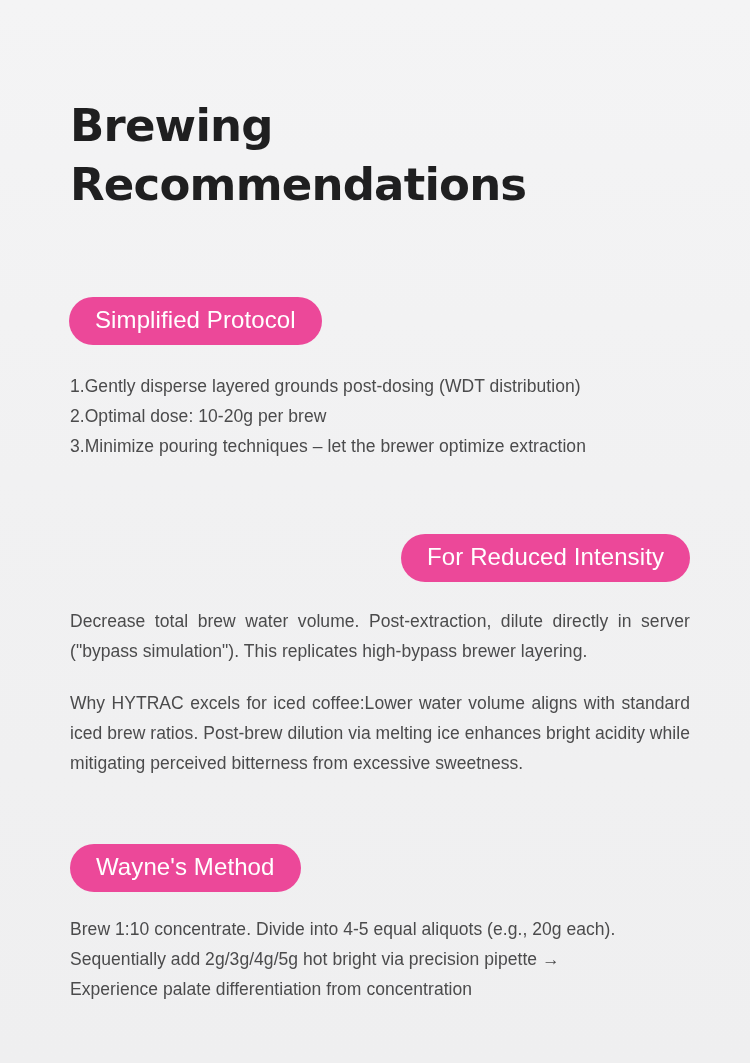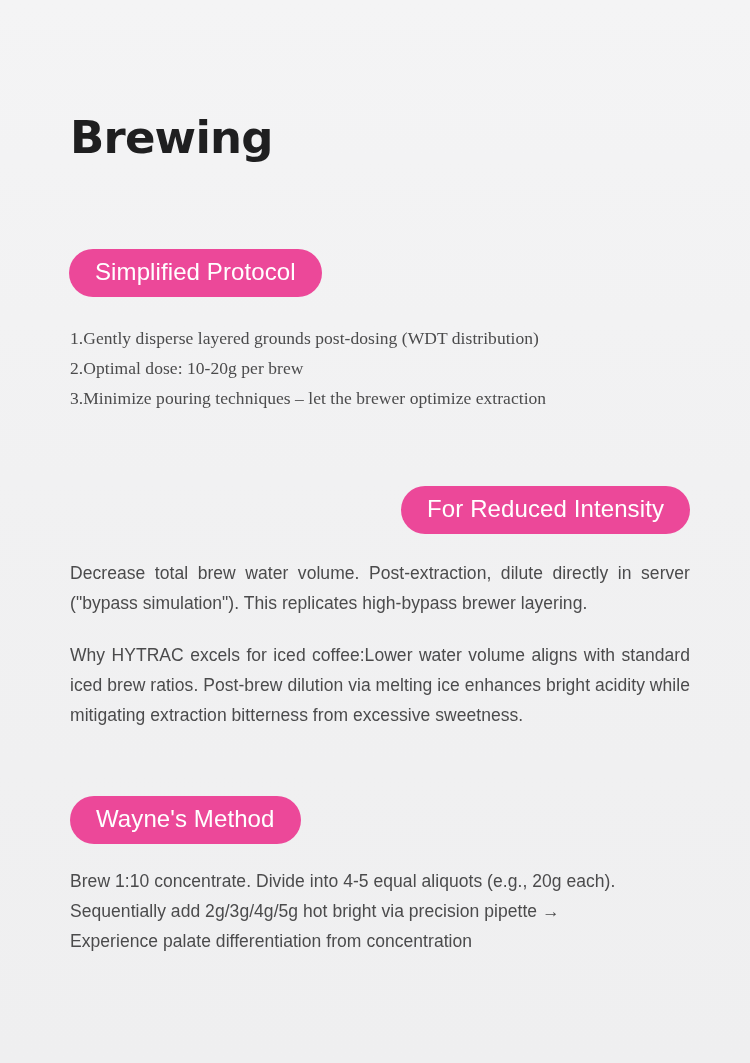--- a/index.html
+++ b/index.html
@@ -12,21 +12,21 @@
     background: linear-gradient(180deg, #f4f4f5 0%, #f1f1f2 45%, #efeff0 100%);
     font-family: "Liberation Sans", sans-serif;
     overflow: hidden;
   }
 
   .page {
     position: relative;
     width: 750px;
     height: 873px;
     box-sizing: border-box;
-    padding: 12px 60px 0 70px;
+    padding: 0 60px 0 70px;
   }
 
   
   .page-title {
     margin: 0;
     padding-top: 96px;
     font-family: "DejaVu Sans", sans-serif;
     font-size: 45px;
     font-weight: 700;
     line-height: 1.32;
@@ -57,21 +57,20 @@
     color: #4b4b4c;
     font-size: 17.5px;
     line-height: 30px;
     letter-spacing: 0.05px;
   }
 
   .num-list {
     list-style: none;
     margin: 26px 0 10px 0;
     padding: 0;
-    font-family: Liberation Serif, serif;
   }
   .num-list li {
     margin: 0;
     padding: 0;
     white-space: nowrap;
   }
   .num-list .idx { }
 
   .para {
     margin: 24px 0 0 0;
@@ -88,36 +87,36 @@
   }
   .plain-block div {
     white-space: nowrap;
   }
 </style>
 </head>
 <body>
 
 <div class="page">
 
-  <h1 class="page-title"><span>Brewing</span><br></h1>
+  <h1 class="page-title"><span>Brewing</span><br><span>Recommendations</span></h1>
 
   <div class="badge-row badge-row-1">
     <span class="badge">Simplified Protocol</span>
   </div>
   <ul class="num-list body-text">
     <li><span class="idx">1.</span><span>Gently disperse layered grounds post-dosing (WDT distribution)</span></li>
     <li><span class="idx">2.</span><span>Optimal dose: 10-20g per brew</span></li>
     <li><span class="idx">3.</span><span>Minimize pouring techniques – let the brewer optimize extraction</span></li>
   </ul>
 
   <div class="badge-row badge-row-2">
     <span class="badge">For Reduced Intensity</span>
   </div>
   <p class="para body-text">Decrease total brew water volume. Post-extraction, dilute directly in server ("bypass simulation"). This replicates high-bypass brewer layering.</p>
-  <p class="para body-text tight">Why HYTRAC excels for iced coffee:Lower water volume aligns with standard iced brew ratios. Post-brew dilution via melting ice enhances bright acidity while mitigating extraction bitterness from excessive sweetness.</p>
+  <p class="para body-text tight">Why HYTRAC excels for iced coffee:Lower water volume aligns with standard iced brew ratios. Post-brew dilution via melting ice enhances bright acidity while mitigating perceived bitterness from excessive sweetness.</p>
 
   <div class="badge-row badge-row-3">
     <span class="badge">Wayne's Method</span>
   </div>
   <div class="plain-block body-text">
     <div>Brew 1:10 concentrate. Divide into 4-5 equal aliquots (e.g., 20g each).</div>
     <div>Sequentially add 2g/3g/4g/5g hot bright via precision pipette →</div>
     <div>Experience palate differentiation from concentration</div>
   </div>
 

